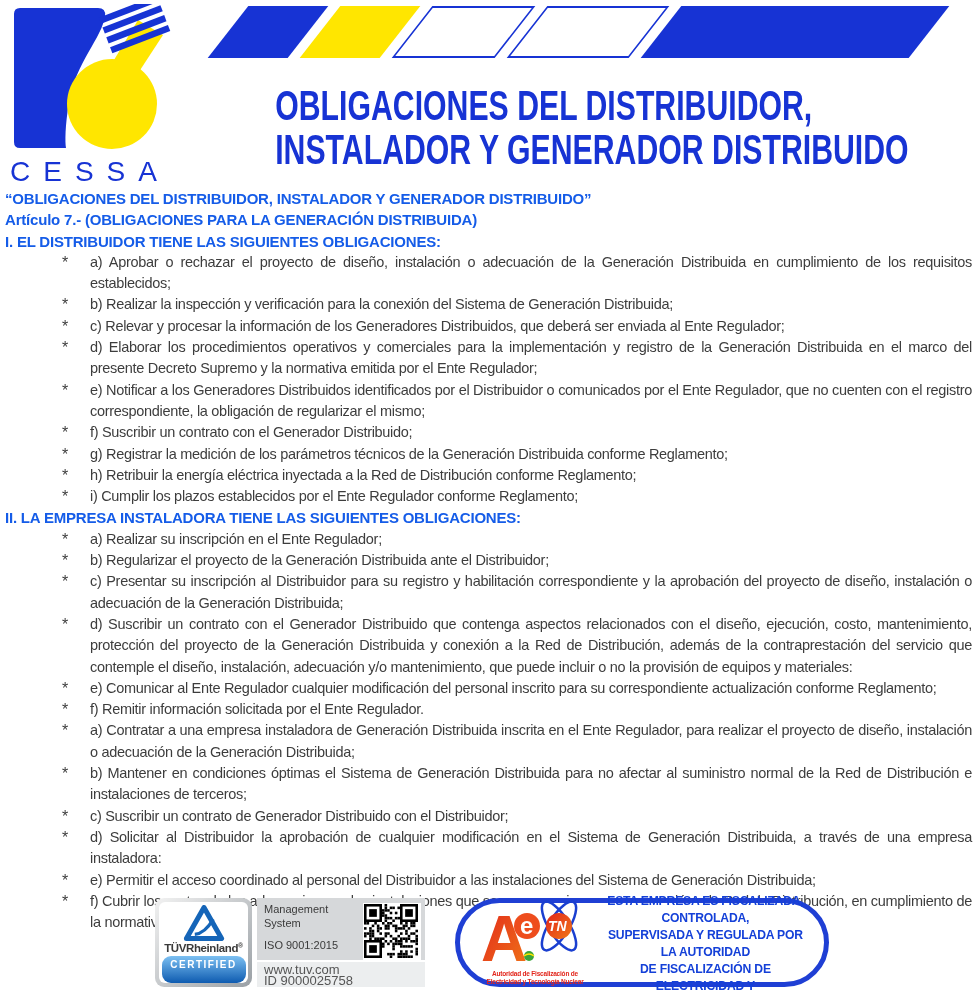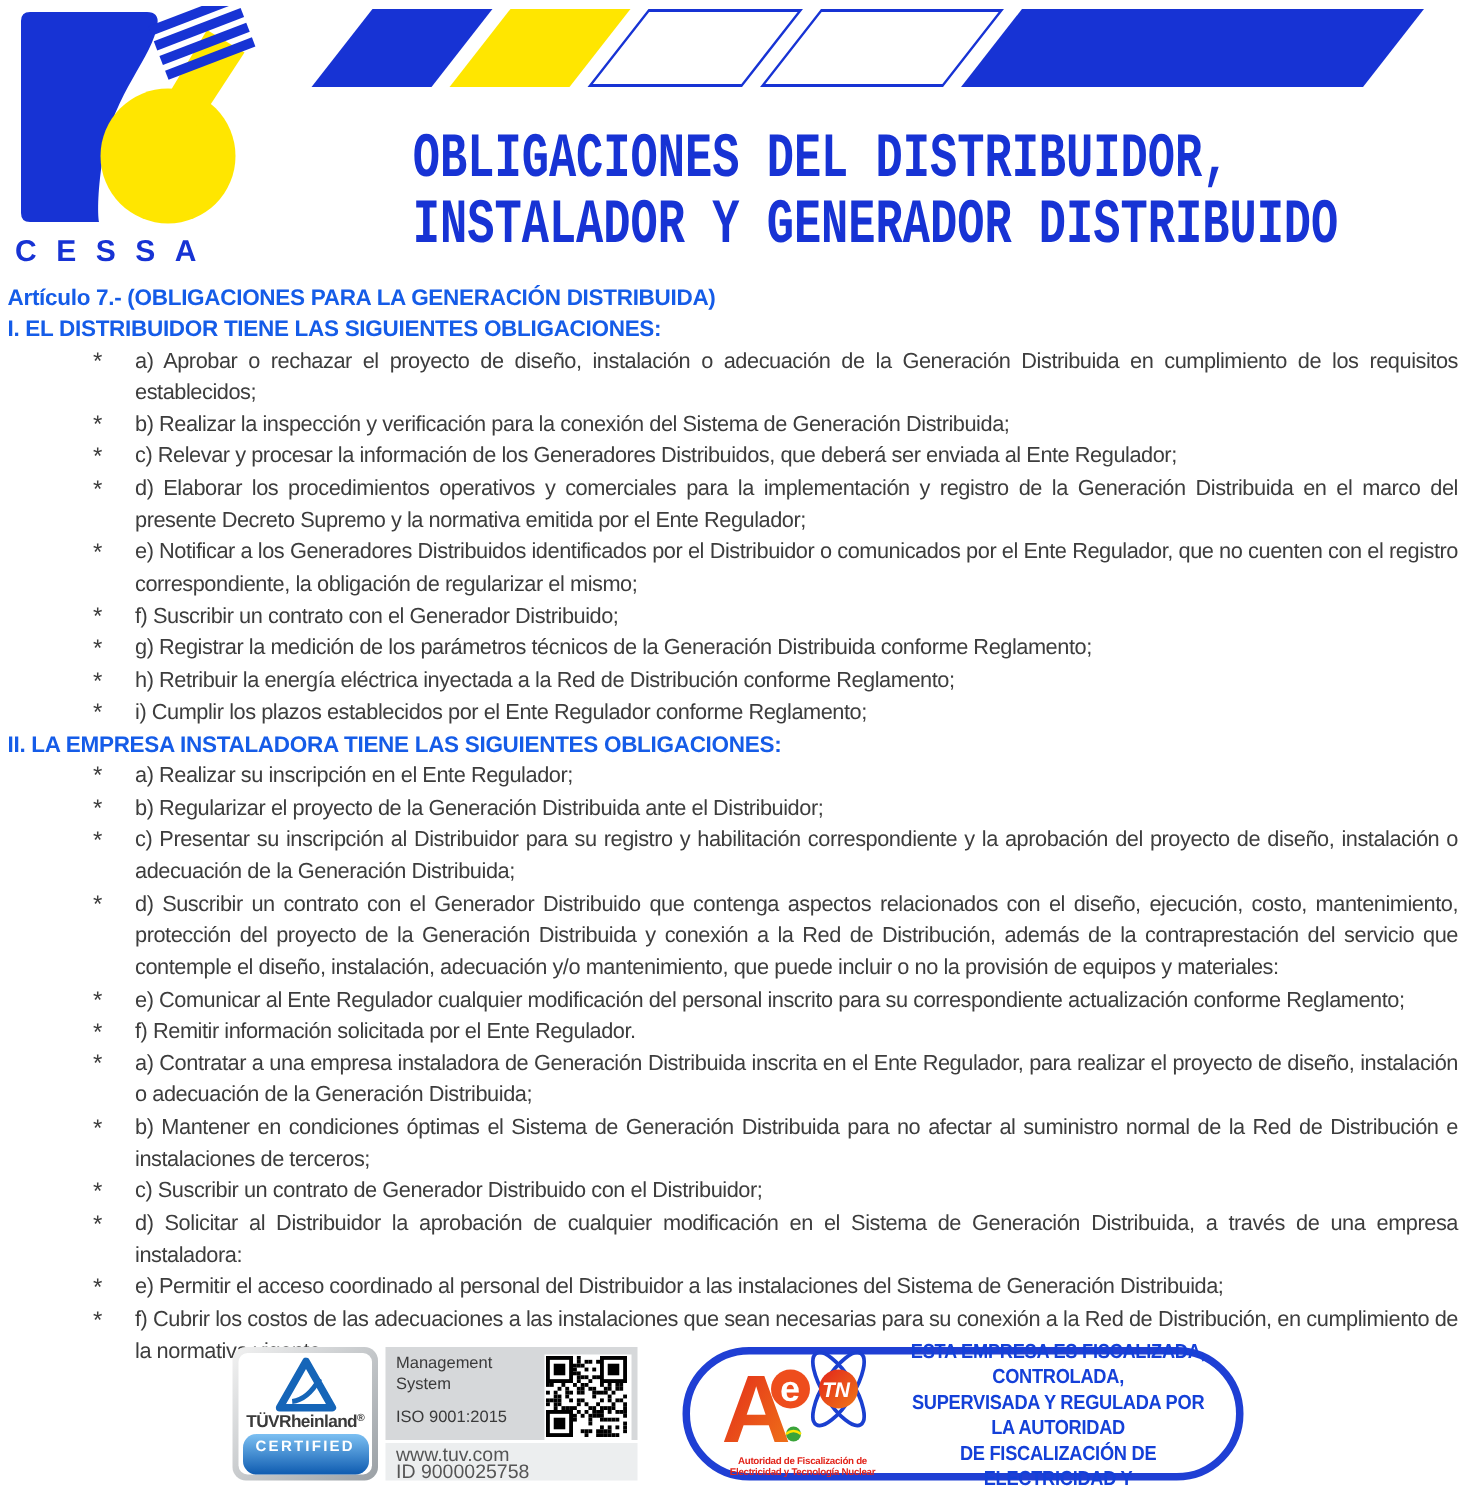--- a/index.html
+++ b/index.html
@@ -2,28 +2,28 @@
 <html style="--brand_blue: #1733d4; --heading_blue: #155ce8; --accent_yellow: #ffe600; --body_text: #3d3d3d; --atn_red: #e2251b; --atn_orange: #f07818; --tuv_blue: #1565b8;"><head>
 <meta charset="utf-8">
 <style>
   html,body{margin:0;padding:0;}
   body{
     width:980px;height:1002px;position:relative;background:#fff;
     font-family:"Liberation Sans",sans-serif;overflow:hidden;
   }
   
   .cessa-logo{position:absolute;left:8px;top:4px;width:168px;height:175px;}
-  .cessa-word{font-weight:bold;font-size:20px;letter-spacing:13px;color:var(--brand_blue);margin-top:2px;margin-left:2px;white-space:nowrap;}
+  .cessa-word{font-weight:normal;font-size:28px;letter-spacing:13px;color:var(--brand_blue);margin-top:2px;margin-left:2px;white-space:nowrap;}
   .banner{position:absolute;left:228px;top:6px;height:52px;display:flex;gap:12px;}
   .par{height:52px;transform:skewX(-38deg);}
   .par.blue{background:var(--brand_blue);}
   .par.yellow{background:var(--accent_yellow);}
   .par.outline{background:#fff;border:2px solid var(--brand_blue);box-sizing:border-box;}
   .w1{width:80px}.w2{width:80px}.w3{width:103px}.w4{width:122px}.w5{width:268px}
-  .main-title{position:absolute;left:180px;top:84px;width:680px;text-align:center;color:var(--brand_blue);font-weight:bold;font-family:Liberation Mono, monospace;}
+  .main-title{position:absolute;left:180px;top:84px;width:680px;text-align:center;color:var(--brand_blue);font-weight:bold;}
   .tline{display:block;font-size:42px;line-height:44px;white-space:nowrap;transform:scaleX(.72);transform-origin:50% 50%;}
   
   .doc{position:absolute;left:5px;top:188px;width:970px;font-size:14.5px;line-height:21.3px;letter-spacing:-.3px;color:var(--body_text);}
   .bhead{color:var(--heading_blue);font-weight:bold;font-size:15px;letter-spacing:-.2px;}
   .item{display:flex;padding-left:50px;}
   .bullet{flex:0 0 35px;padding-left:7px;box-sizing:border-box;font-size:16px;}
   .itext{flex:1;text-align:justify;padding-right:3px;}
   
   .footer{position:absolute;left:155px;top:898px;display:flex;align-items:flex-start;}
   .tuv{display:flex;}
@@ -69,20 +69,21 @@
   <div class="par outline w4"></div>
   <div class="par blue w5"></div>
 </div>
 
 <div class="main-title">
   <span class="tline">OBLIGACIONES DEL DISTRIBUIDOR,</span>
   <span class="tline">INSTALADOR Y GENERADOR DISTRIBUIDO</span>
 </div>
 
 <div class="doc">
+  <div class="bhead">“OBLIGACIONES DEL DISTRIBUIDOR, INSTALADOR Y GENERADOR DISTRIBUIDO”</div>
   <div class="bhead">Artículo 7.- (OBLIGACIONES PARA LA GENERACIÓN DISTRIBUIDA)</div>
   <div id="sections">
       <div class="bhead">I. EL DISTRIBUIDOR TIENE LAS SIGUIENTES OBLIGACIONES:</div>
       <div class="item">
         <span class="bullet">*</span>
         <div class="itext">a) Aprobar o rechazar el proyecto de diseño, instalación o adecuación de la Generación Distribuida en cumplimiento de los requisitos establecidos;</div>
       </div>
       <div class="item">
         <span class="bullet">*</span>
         <div class="itext">b)  Realizar la inspección y verificación para la conexión del Sistema de Generación Distribuida;</div>

